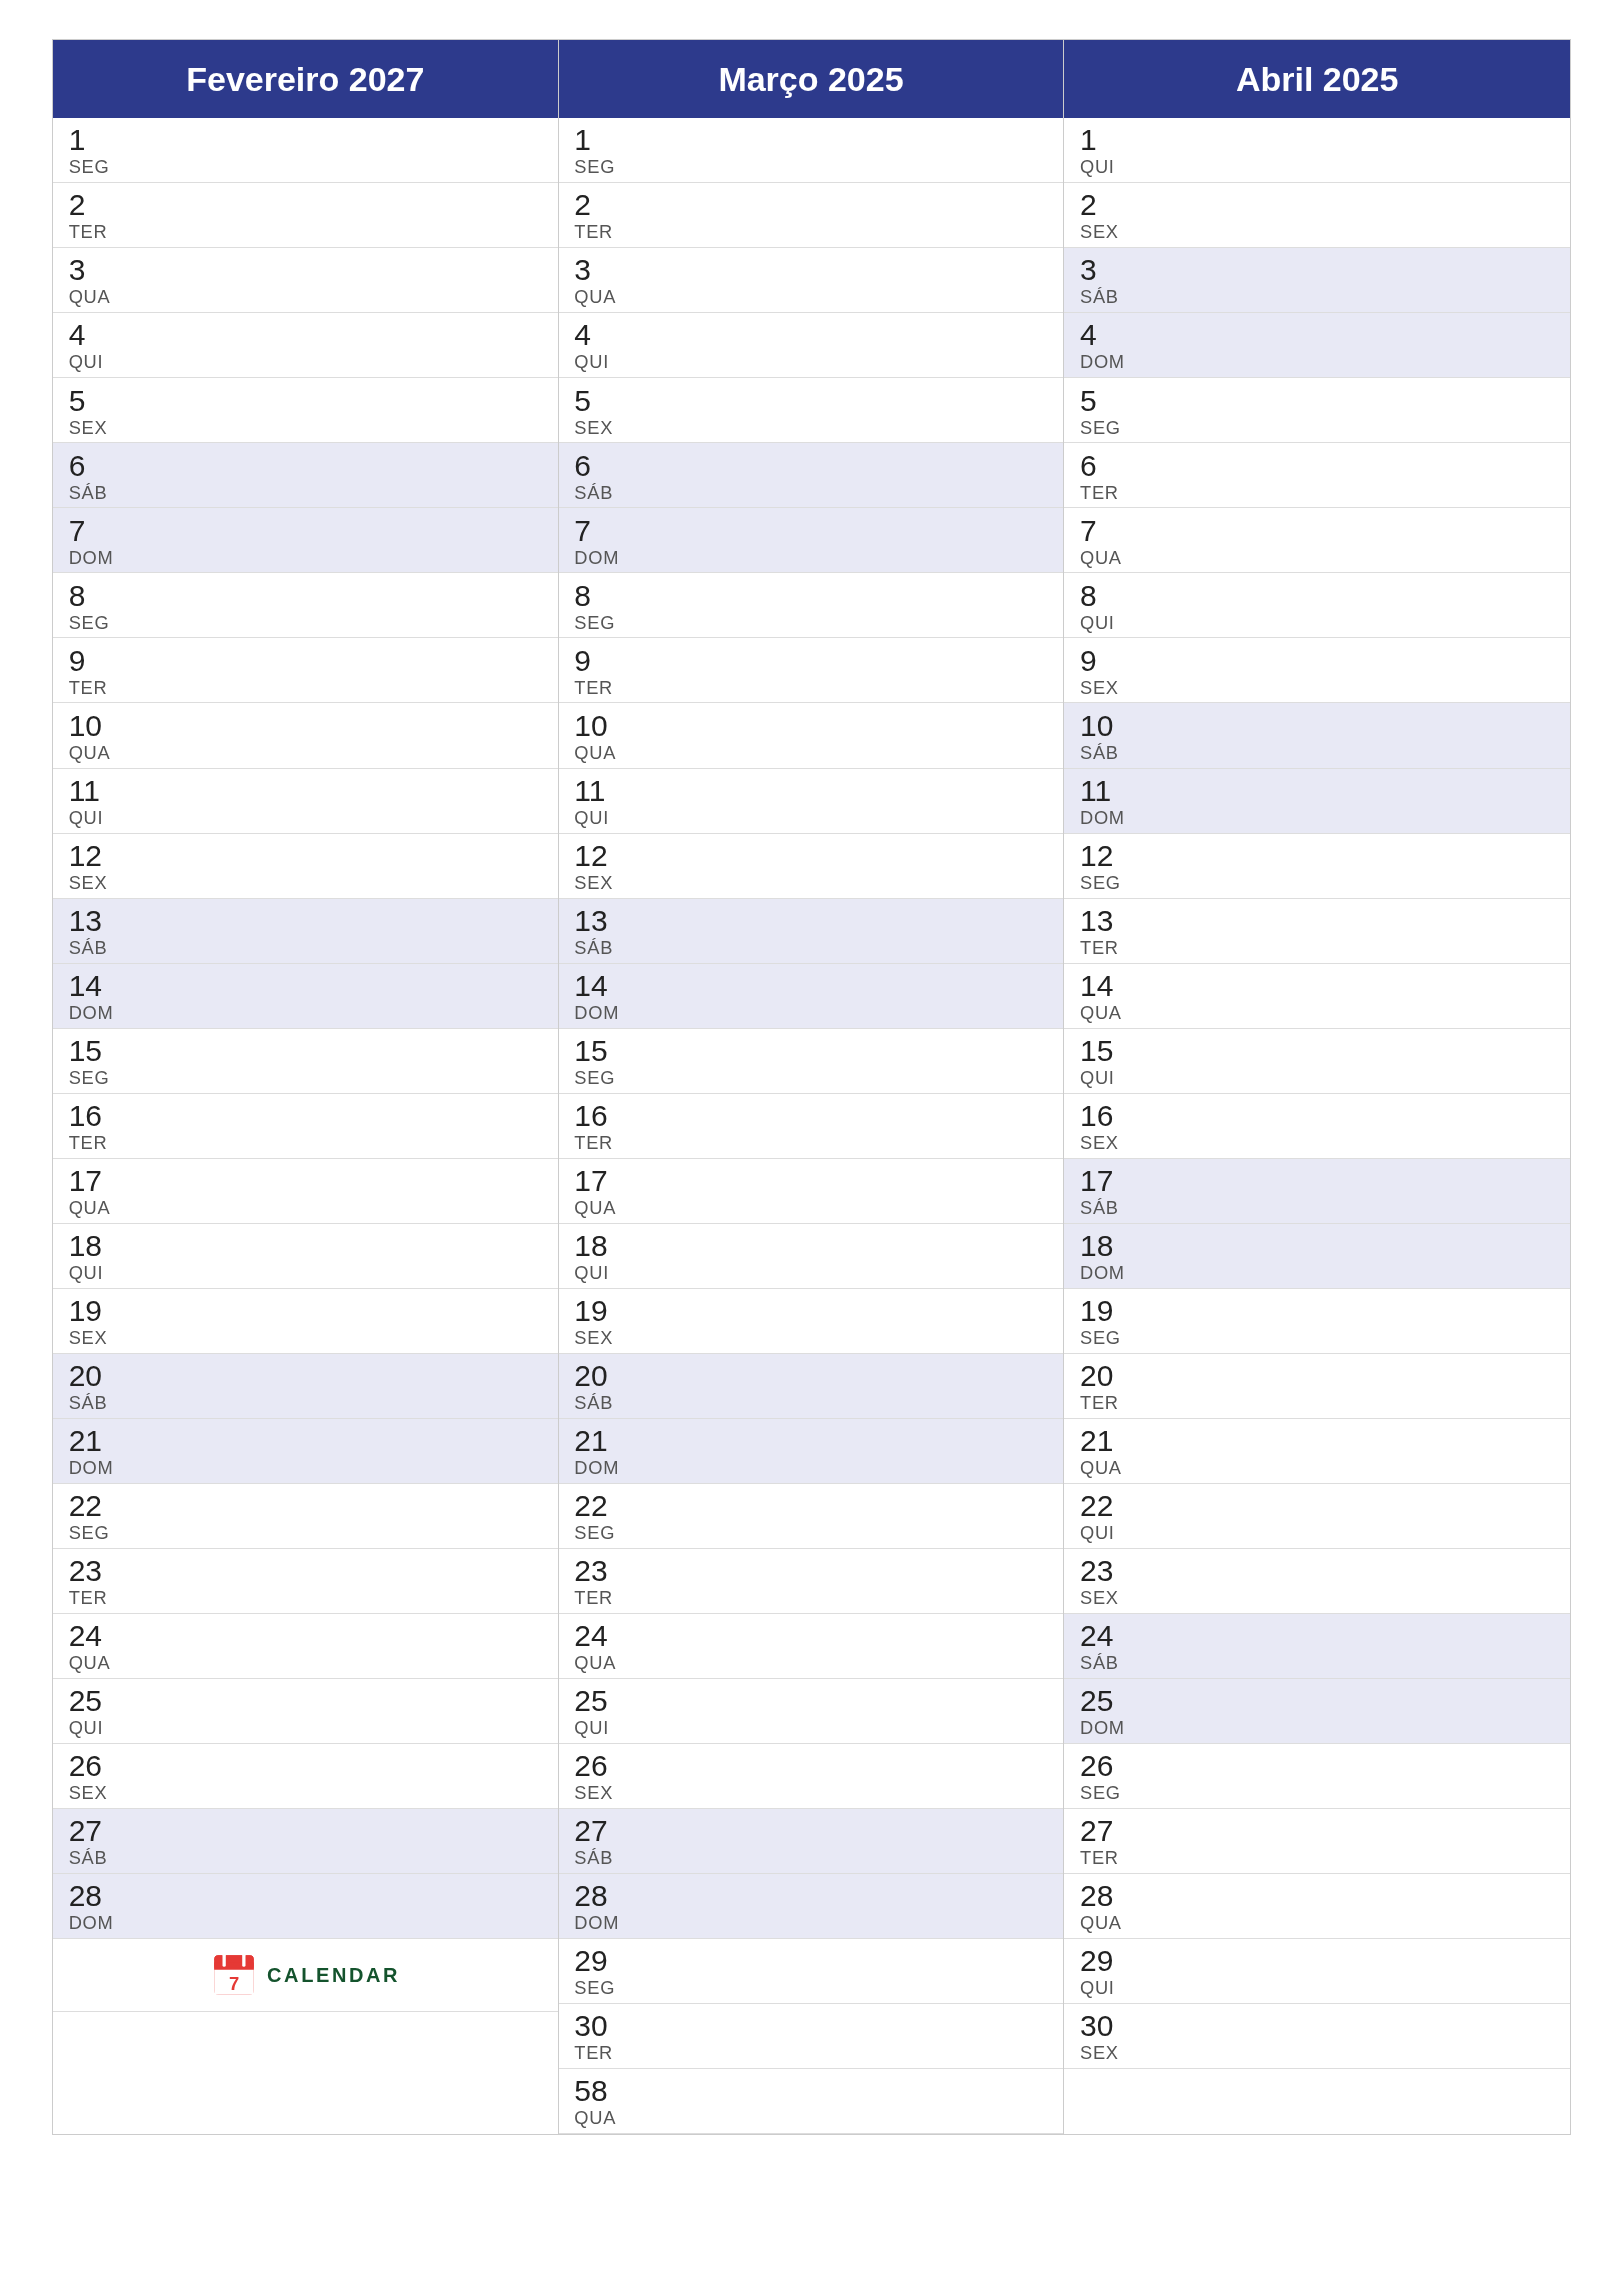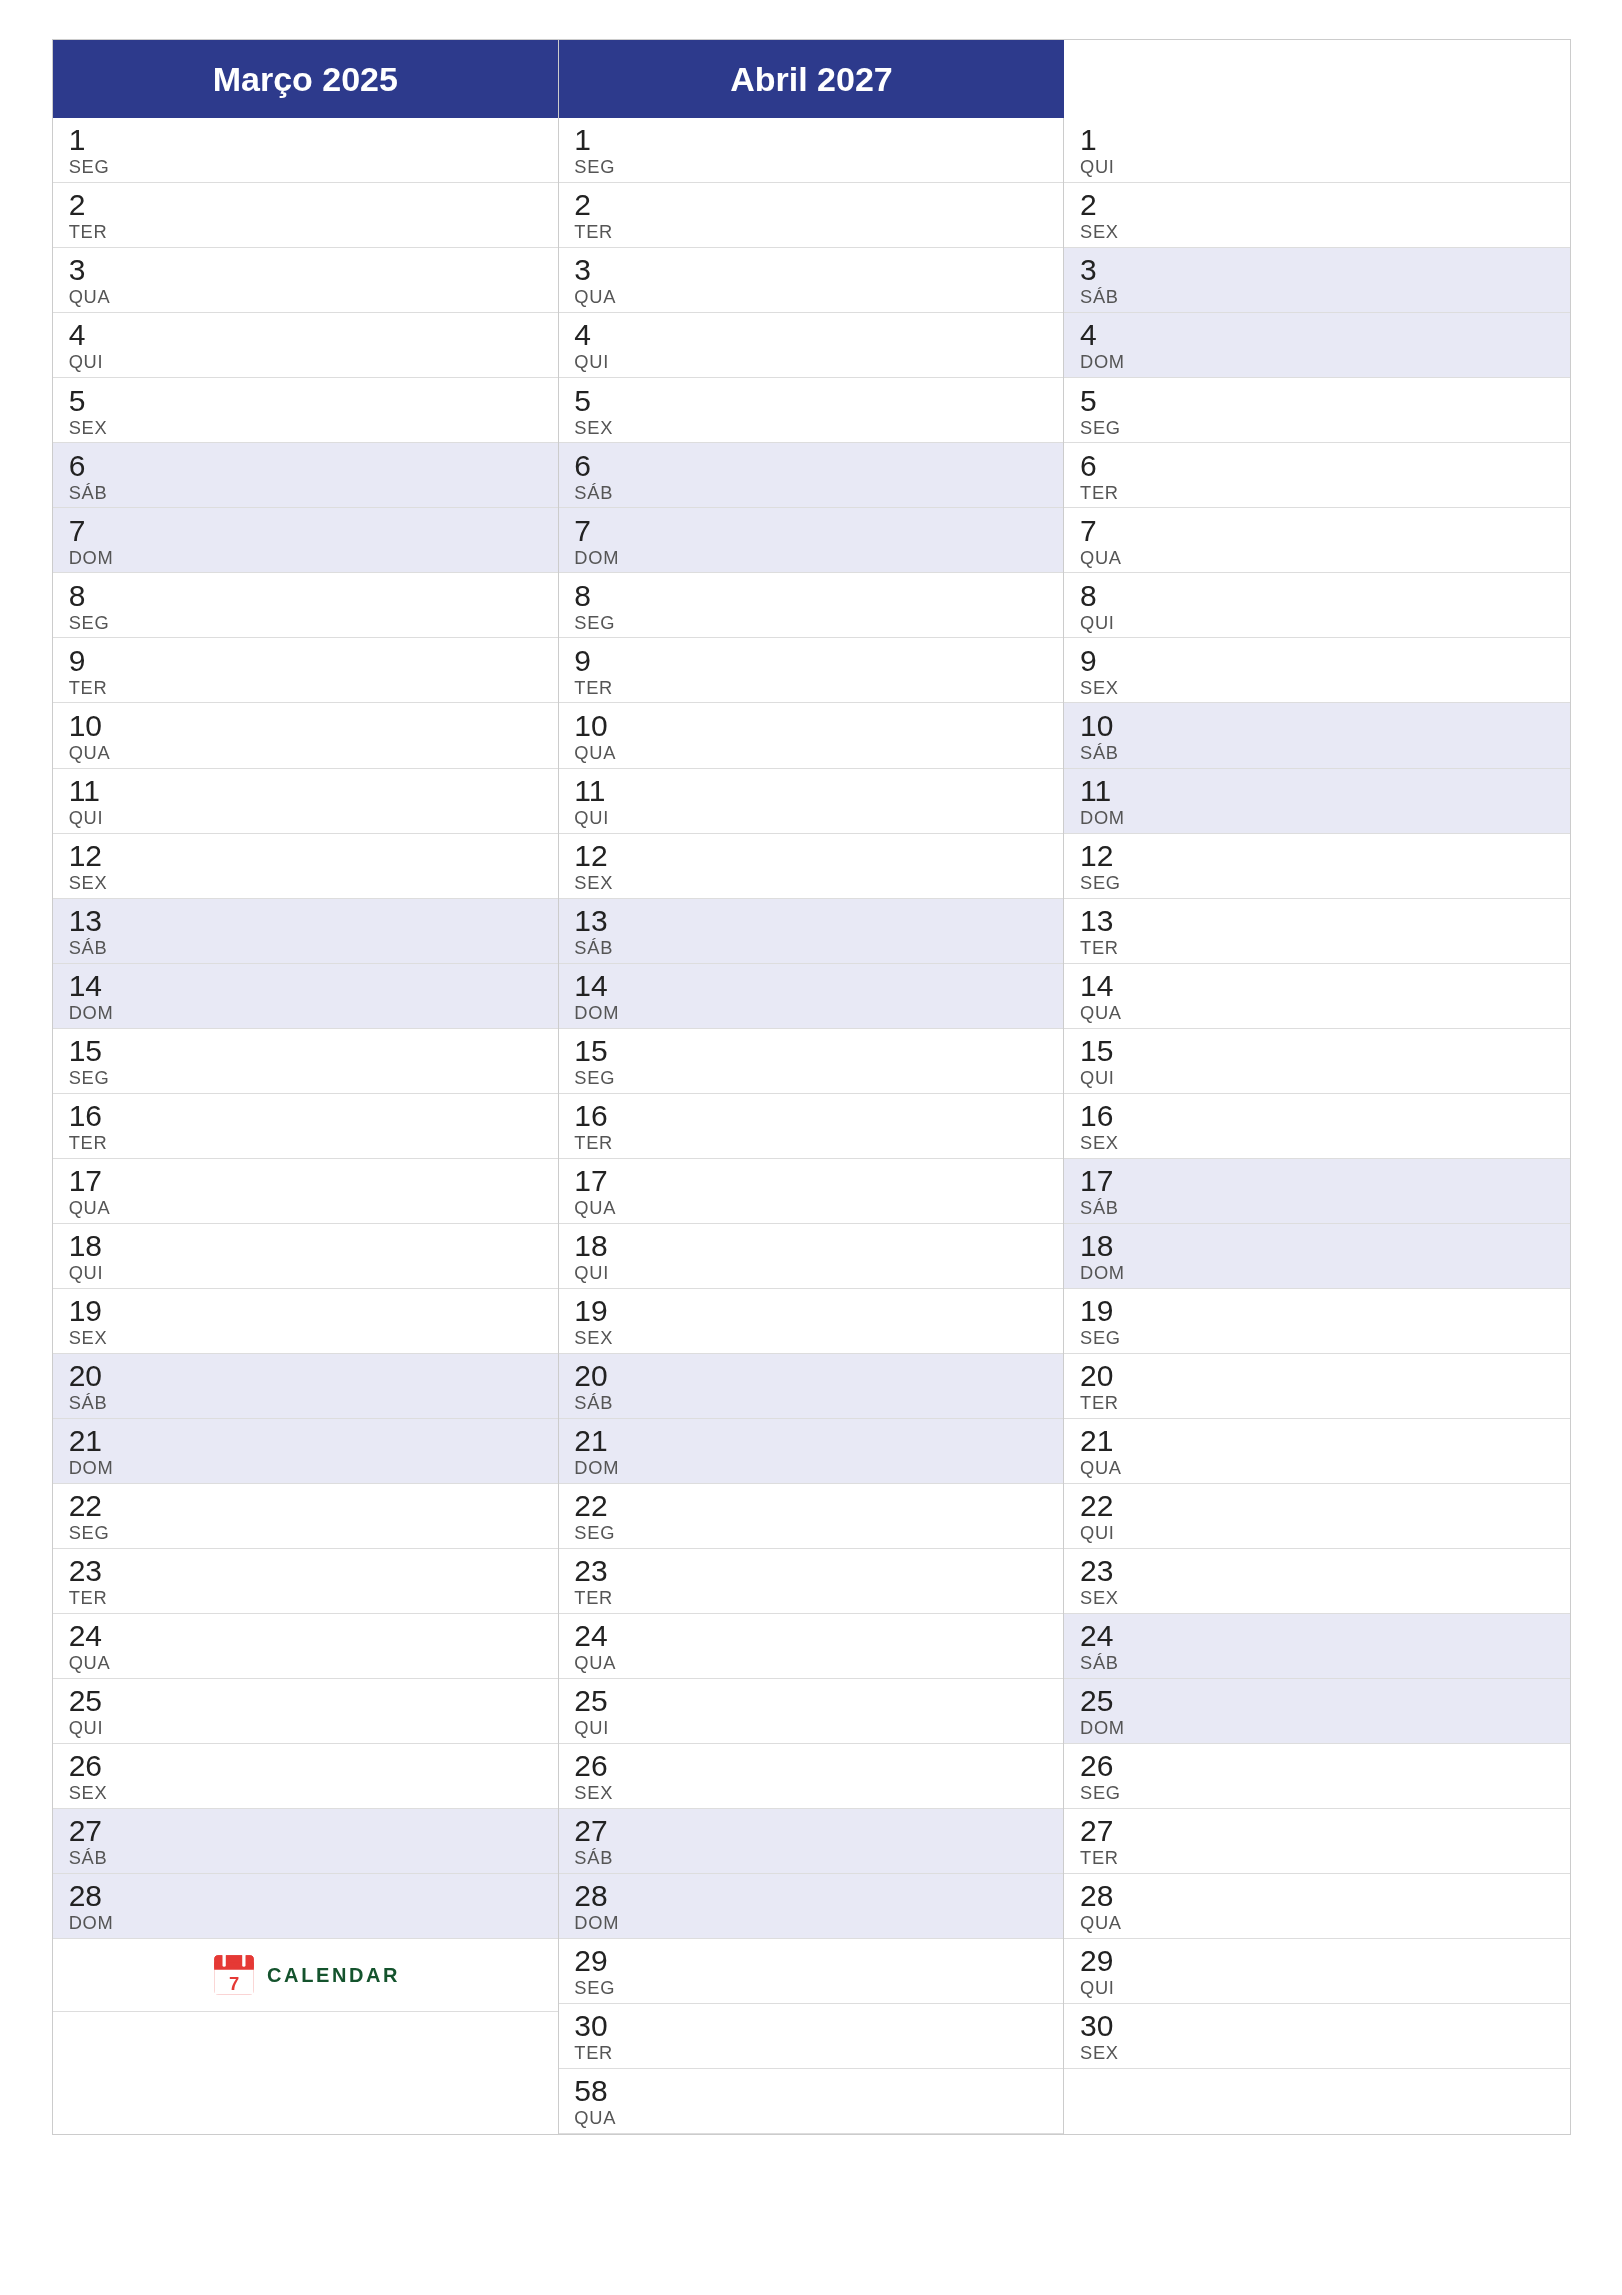--- a/index.html
+++ b/index.html
@@ -90,24 +90,27 @@
       letter-spacing: 2.6px;
     }
   </style>
 </head>
 <body>
 
 <div class="calendar-container">
 
   <div class="header-row">
     <div class="month-header">
+      <span>Fevereiro 2027</span>
+    </div>
+    <div class="month-header">
       <span>Março 2025</span>
     </div>
     <div class="month-header">
-      <span>Abril 2027</span>
+      <span>Abril 2025</span>
     </div>
   </div>
 
   <div class="days-row">
     <div class="month-col" id="col-feb">
         <div class="day-cell">
           <span class="day-num">1</span>
           <span class="day-name">SEG</span>
         </div>
         <div class="day-cell">

